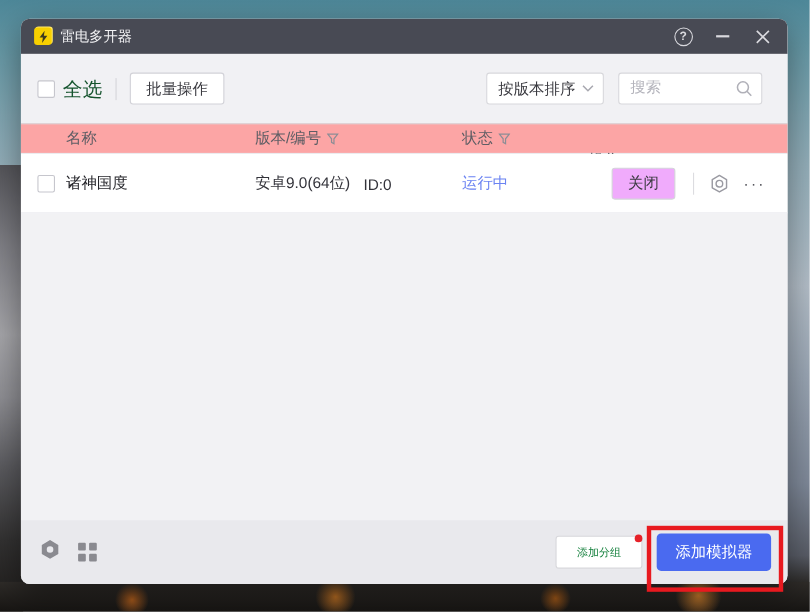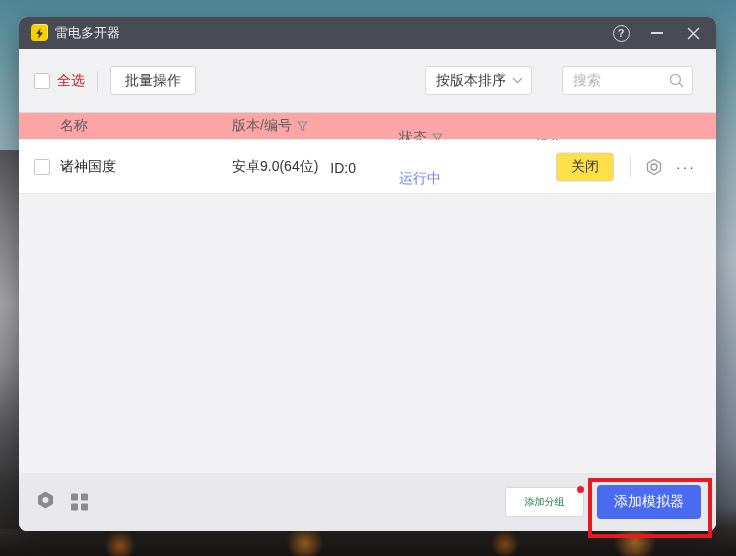--- a/index.html
+++ b/index.html
@@ -58,28 +58,28 @@
 
   
   .toolbar {
     height:63px; background:#f1f1f4; display:flex; align-items:center;
     padding:0 23px 0 15px; flex:0 0 auto;
   }
   .checkbox {
     width:16px; height:16px; background:#fff; border:1px solid #c6c6cd;
     border-radius:2px;
   }
-  .selectall-label { font-size:14px; color:#b91c1c; margin-left:7px; }
+  .selectall-label { font-size:18px; color:#14532d; margin-left:7px; }
   .vdivider { width:1px; height:20px; background:#d5d5da; margin:0 12px; }
   .btn-plain {
     background:#fff; border:1px solid #d2d2d8; border-radius:3px;
     font-size:14px; color:#3a3a40; padding:5px 14px; height:29px;
     display:flex; align-items:center;
   }
-  .toolbar-right { margin-left:auto; display:flex; align-items:center; gap:30px; }
+  .toolbar-right { margin-left:auto; display:flex; align-items:center; gap:13px; }
   .sort-dropdown {
     width:107px; height:29px; background:#fff; border:1px solid #d8d8dc;
     border-radius:3px; display:flex; align-items:center; padding:0 8px 0 10px;
     font-size:14px; color:#3a3a40;
   }
   .sort-dropdown .chev { margin-left:auto; }
   .search-box {
     width:131px; height:29px; background:#fff; border:1px solid #d8d8dc;
     border-radius:3px; display:flex; align-items:center; padding:0 8px 0 10px;
   }
@@ -99,28 +99,28 @@
     position:absolute; top:50%; transform:translateY(-50%);
     font-size:14px; color:#5d5d64; display:flex; align-items:center; gap:5px;
   }
   .trow {
     height:54px; background:#fff; border-bottom:1px solid #ececef;
     position:relative; flex:0 0 auto;
   }
   .trow .cell { position:absolute; top:50%; transform:translateY(-50%); font-size:14px; }
   .col-name { left:41px; }
   .col-version { left:213px;align-items:flex-end; }
-  .col-status { left:380px;margin-top:12px; }
+  .col-status { left:401px; }
   .col-op-h { left:516px;margin-top:20px; }
   .row-check { left:15px; }
   .name-text { color:#26262b; }
   .version-text { color:#33333a; display:flex; gap:12px; }
   .status-text { color:#6b83f2; }
   .close-btn {
-    left:537px; width:58px; height:29px; background:#fde047;
+    left:537px; width:58px; height:29px; background:#f0abfc;
     border:1px solid #d4d4da; border-radius:3px; color:#3a3a40;
     display:flex; align-items:center; justify-content:center; font-size:14px;
   }
   .row-div { left:611px; width:1px; height:20px; background:#dcdce0; }
   .row-gear { left:625px; width:20px; height:20px; display:flex; align-items:center; justify-content:center; }
   .row-more { left:655px; width:24px; color:#55555c; font-size:15px; letter-spacing:2px; text-align:center; }
 
   .empty-area { flex:1 1 auto; background:#f2f2f4; }
 
   

